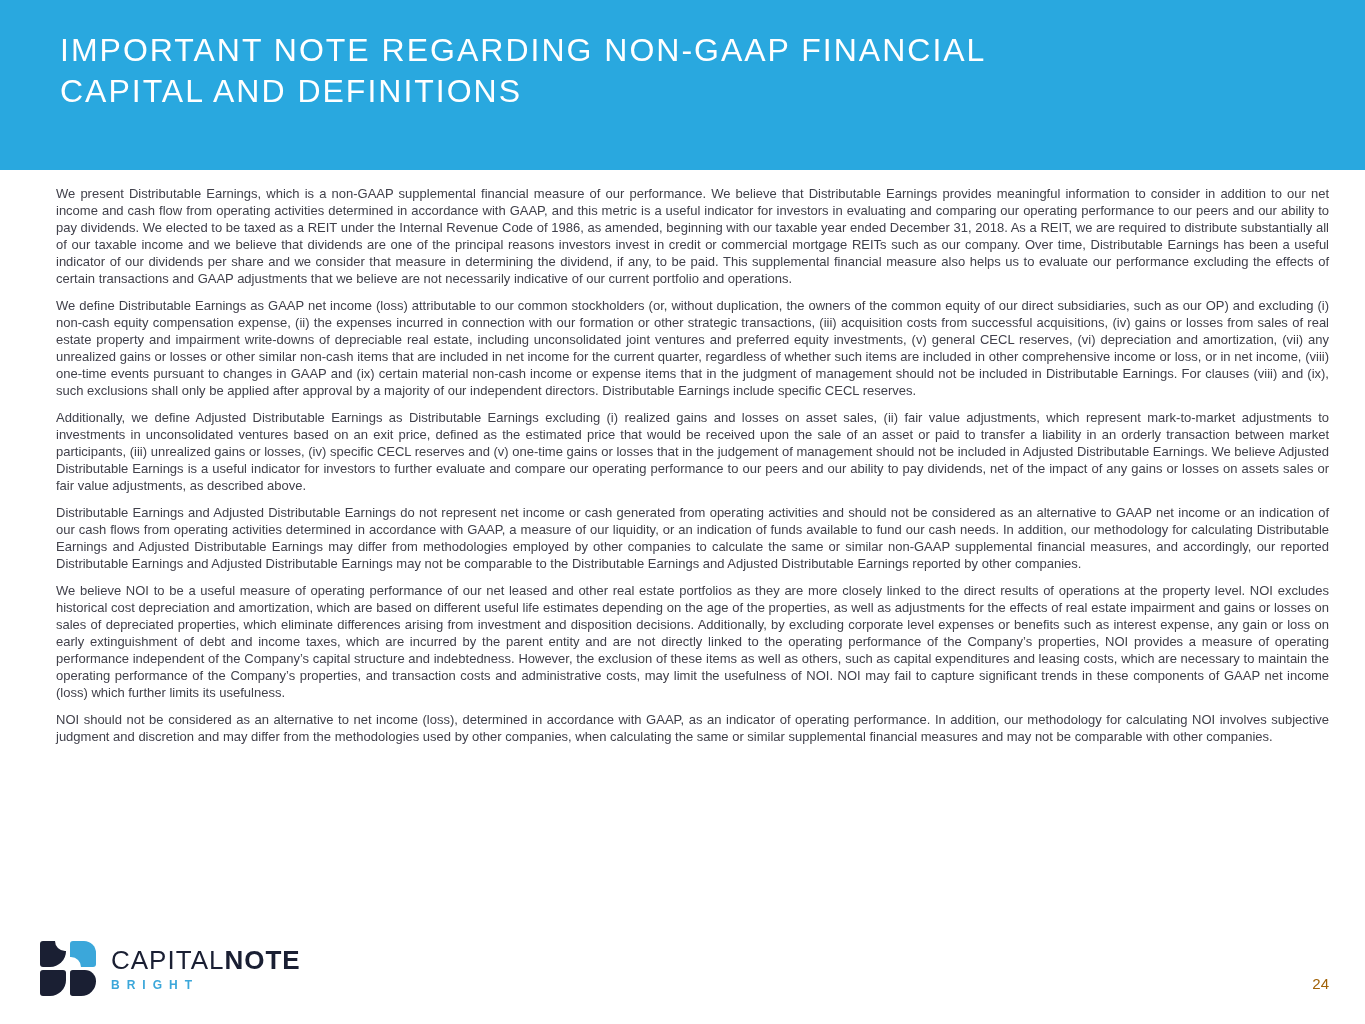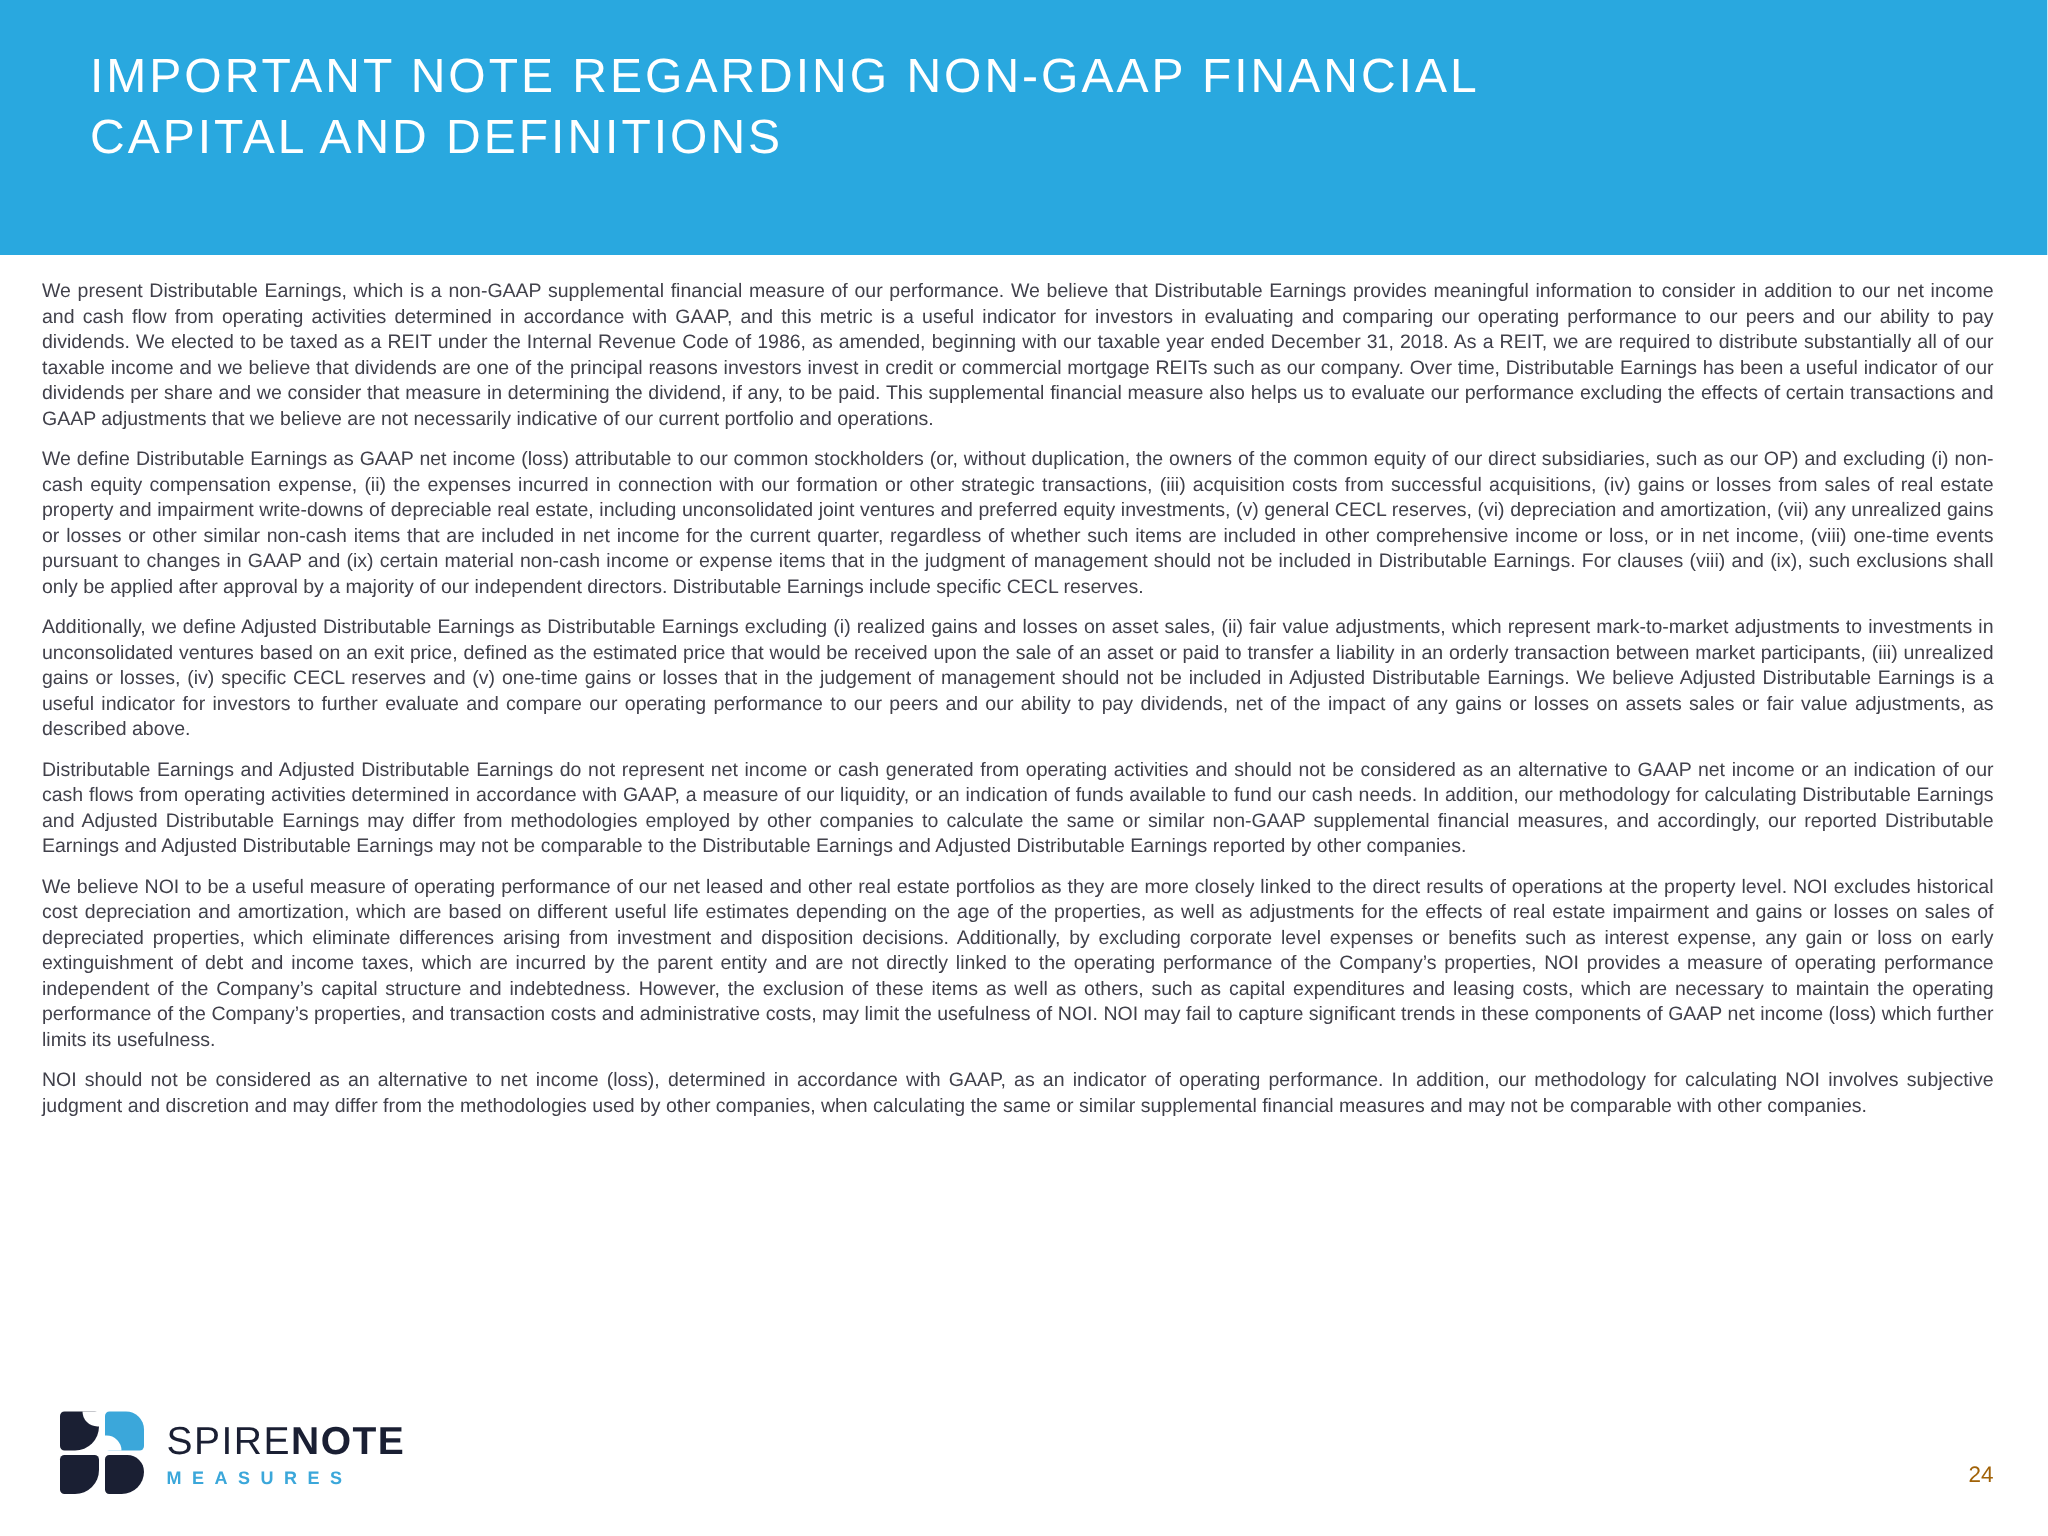--- a/index.html
+++ b/index.html
@@ -21,21 +21,21 @@
   .header .title {
     color: #ffffff;
     font-size: 32px;
     font-weight: 400;
     letter-spacing: 2px;
     line-height: 41px;
   }
 
   
   .content {
-    padding: 15px 36px 0 28px;
+    padding: 15px 36px 0 56px;
   }
   .content p {
     font-size: 13px;
     line-height: 17px;
     color: #41414B;
     text-align: justify;
     margin-bottom: 10px;
   }
 
   
@@ -109,19 +109,19 @@
     <div class="mark">
       <div class="tile tl"></div>
       <div class="tile tr"></div>
       <div class="tile bl"></div>
       <div class="tile br"></div>
       <div class="notch tl-notch"></div>
       <div class="notch tr-notch"></div>
     </div>
     <div class="logo-text">
       <div class="brand-line">
-        <span class="regular">SPIRE</span><span class="bold">NOTE</span>
+        <span class="regular">CAPITAL</span><span class="bold">NOTE</span>
       </div>
-      <div class="brand-sub">MEASURES</div>
+      <div class="brand-sub">BRIGHT</div>
     </div>
   </div>
   <div class="page-number">24</div>
 </div>
 
 </body></html>

